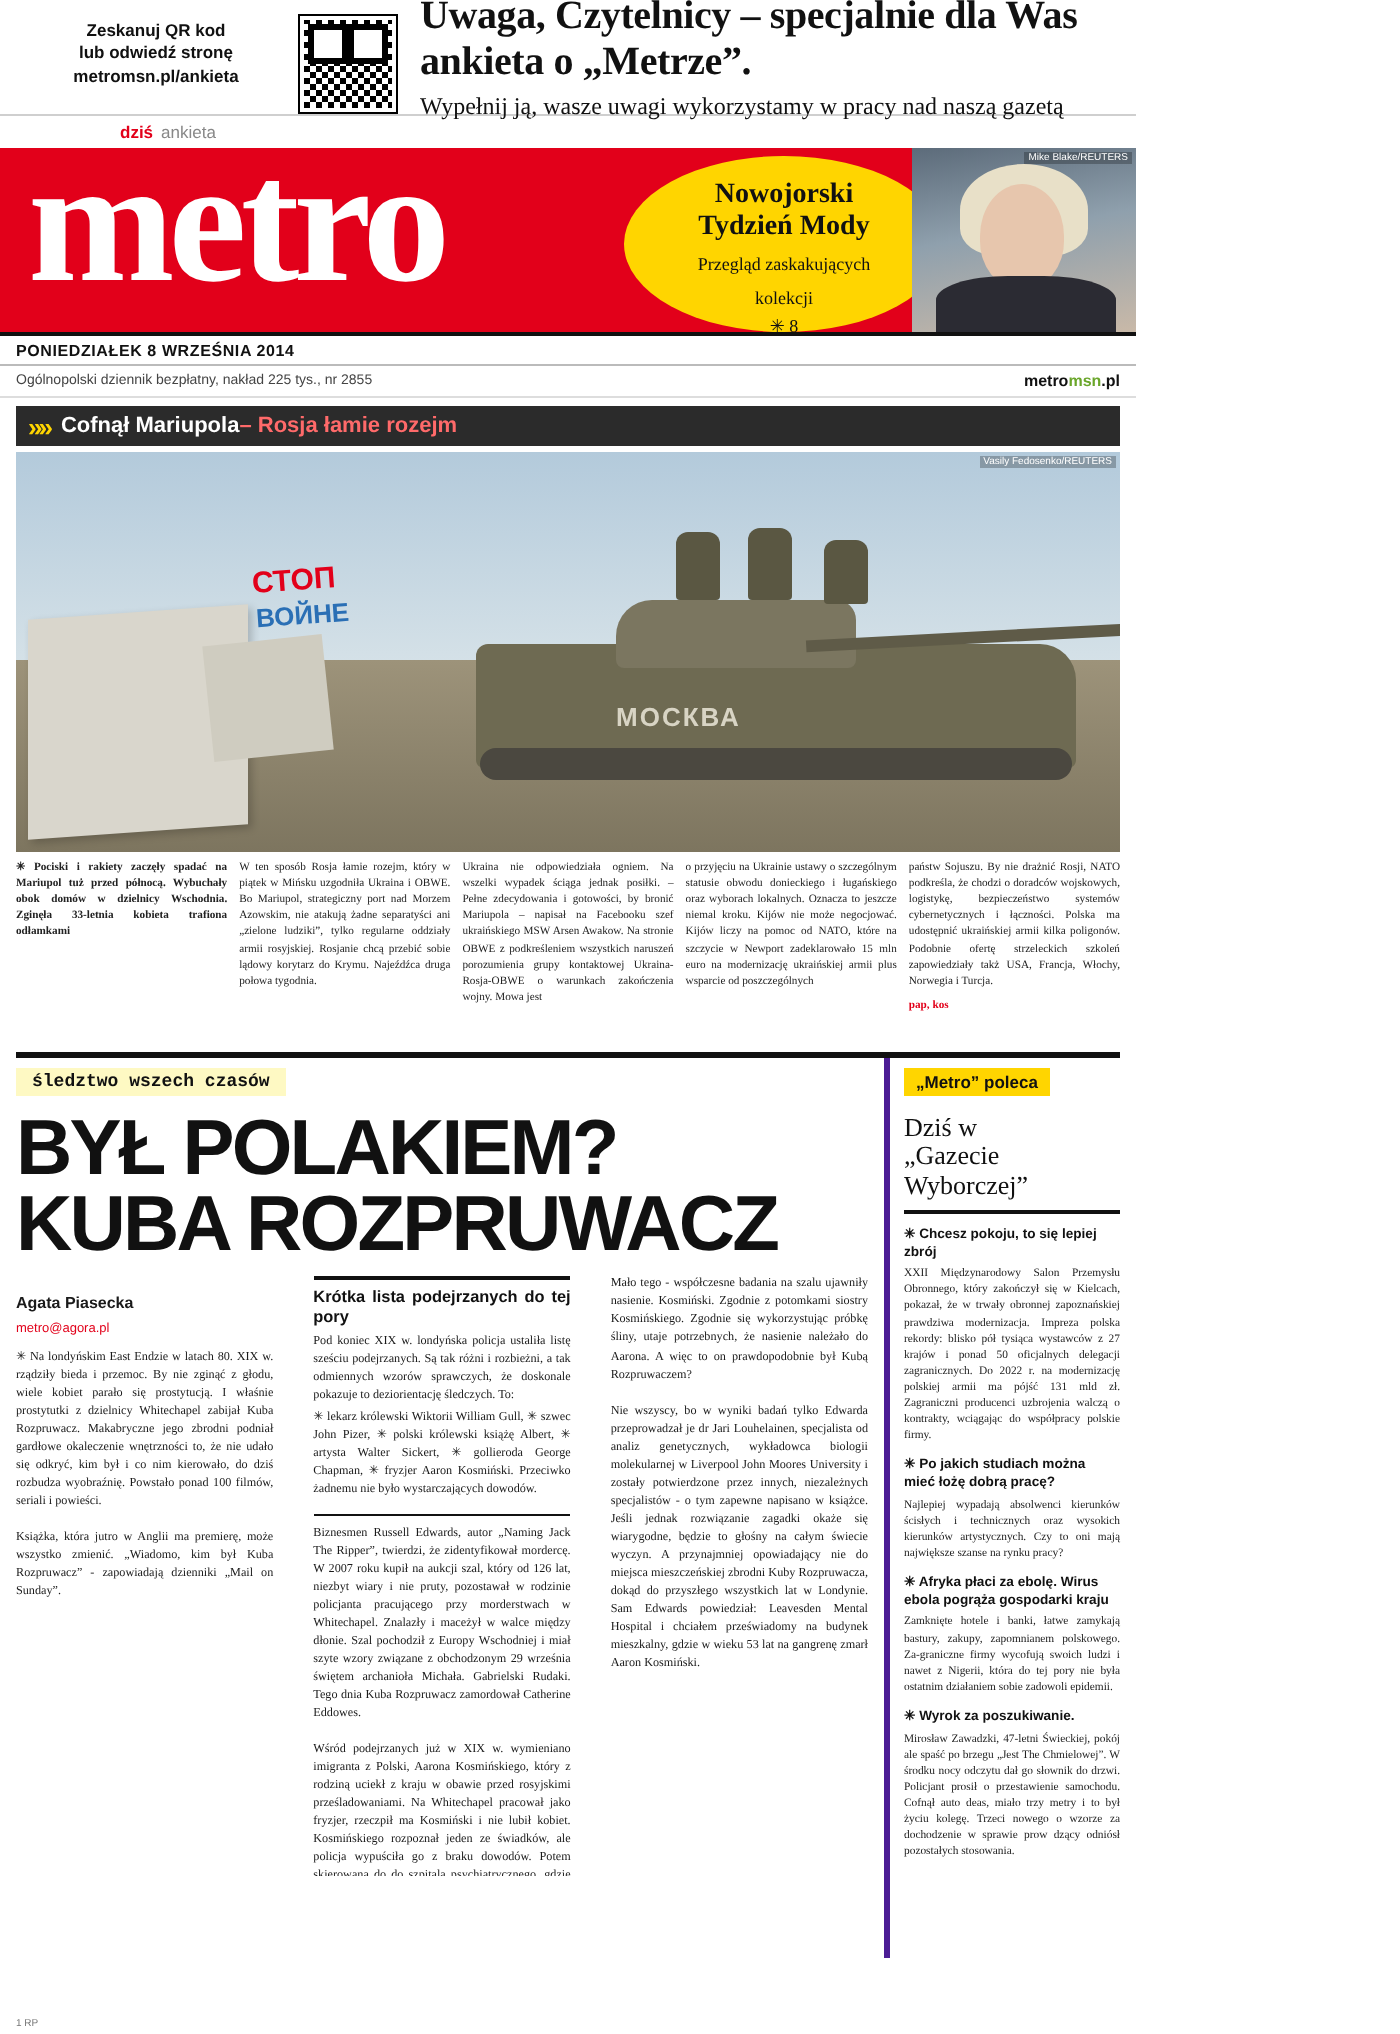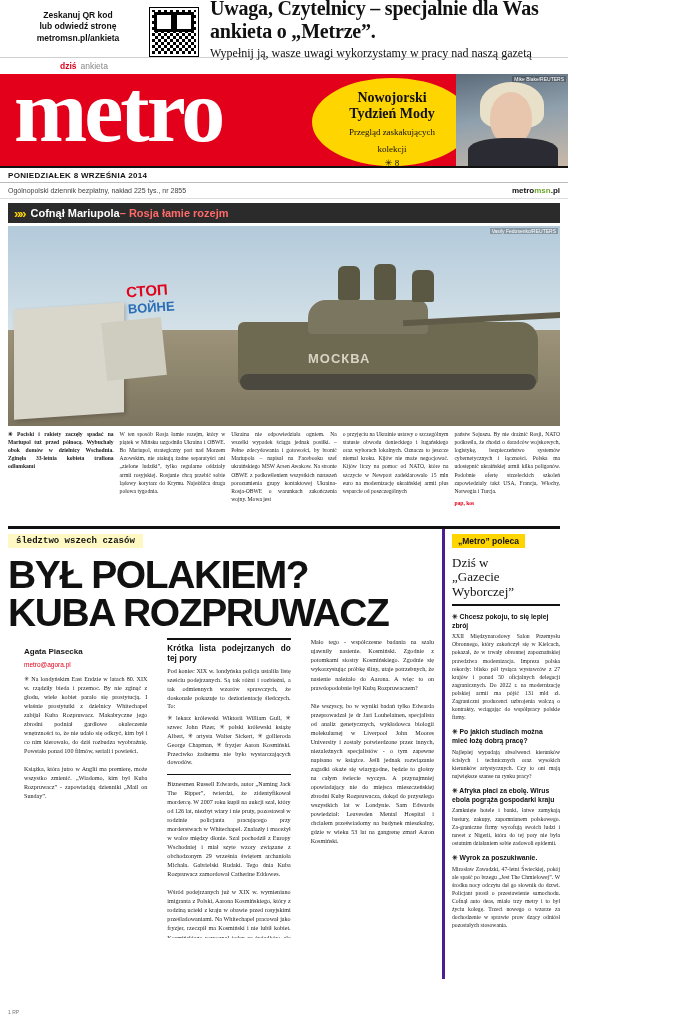--- a/index.html
+++ b/index.html
@@ -261,21 +261,20 @@
     margin-top: 6px;
     display: grid;
     grid-template-columns: repeat(3, 1fr);
     gap: 20px;
     font-size: 6.1px;
     line-height: 1.48;
     text-align: justify;
     color: #1a1a1a;
     height: 300px;
     overflow: hidden;
-    margin-left: 16px;
   }
   .body-cols p { margin: 0 0 4px 0; }
 
   .sidebox {
     border-top: 2px solid #111;
     border-bottom: 1px solid #111;
     padding: 4px 0 4px 0;
     margin-bottom: 5px;
   }
   .sidebox h4 {

